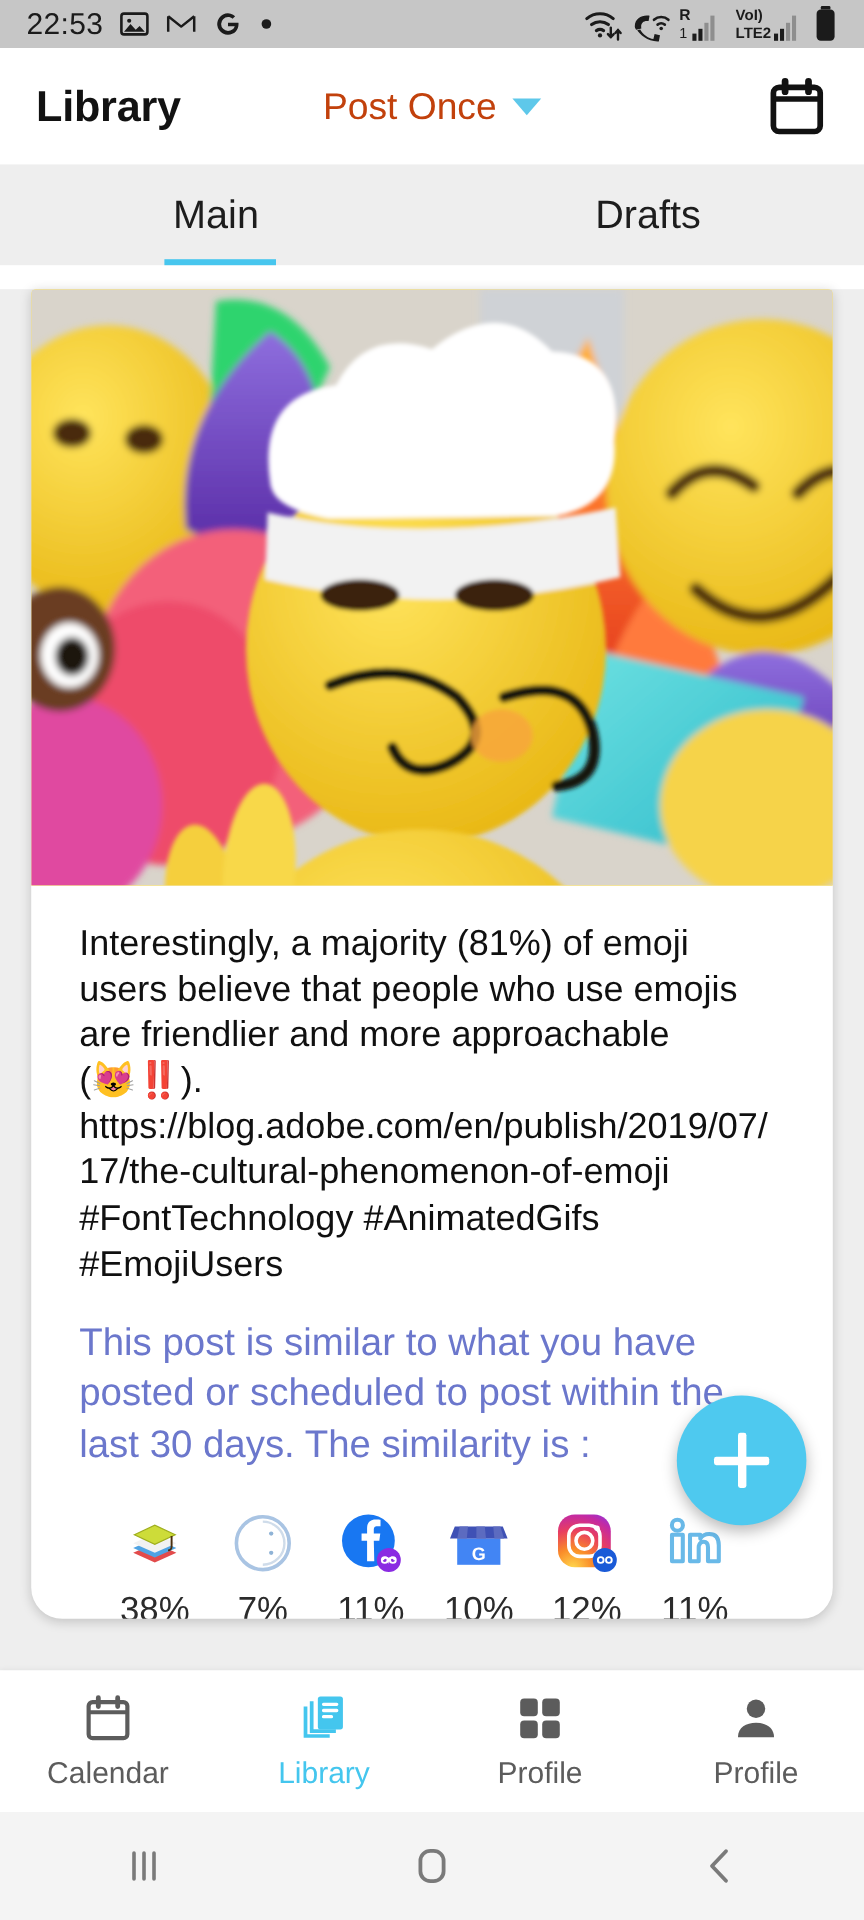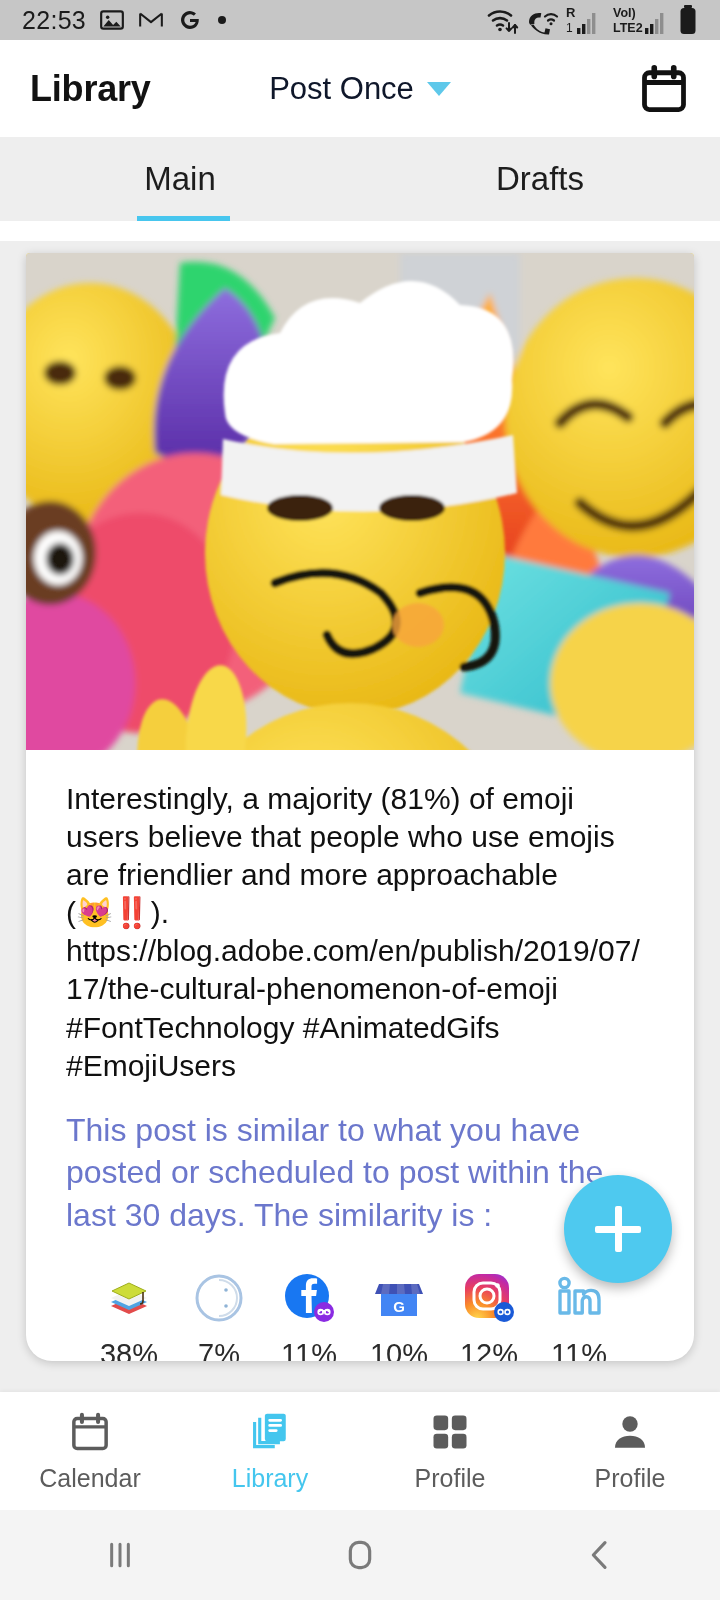--- a/index.html
+++ b/index.html
@@ -29,38 +29,38 @@
     padding:0 30px;
     position:relative;
   }
   .hdr-title { font-size:36px; font-weight:bold; color:#121212; letter-spacing:-.2px; }
   .hdr-center {
     position:absolute; left:0; right:0;
     display:flex; align-items:center; justify-content:center; gap:13px;
     pointer-events:none;
   }
   .hdr-center > * { pointer-events:auto; }
-  .hdr-mode { font-size:31px; color:#0f172a; }
+  .hdr-mode { font-size:31px; color:#c2410c; }
   .caret { width:0;height:0;border-left:12px solid transparent;border-right:12px solid transparent;border-top:14px solid #5ec8ea; }
   .hdr-right { margin-left:auto; display:flex; align-items:center; }
 
   
   .tabs { height:84px; background:#eeeeee; display:flex; position:relative; }
   .tab {
     flex:1; display:flex; align-items:center; justify-content:center;
     font-size:33px; color:#1d1d1d;
   }
   .tab-underline {
     position:absolute; bottom:0; left:19%; width:13%; height:5px; background:#47c6ee;
   }
 
   
   .content { position:absolute; top:241px; left:0; right:0; bottom:208px; background:#eeeeee; }
   .card {
-    position:absolute; top:12px; left:26px; right:26px;
+    position:absolute; top:0; left:26px; right:26px;
     background:#ffffff;
     border-radius:4px 4px 26px 26px;
     box-shadow:0 2px 10px rgba(0,0,0,.18);
     overflow:hidden;
     height:1108px;
   }
 
   
   .media { position:relative; height:497px; overflow:hidden; background:#f3d64a; }
   .media svg { display:block; width:100%; height:100%; }

